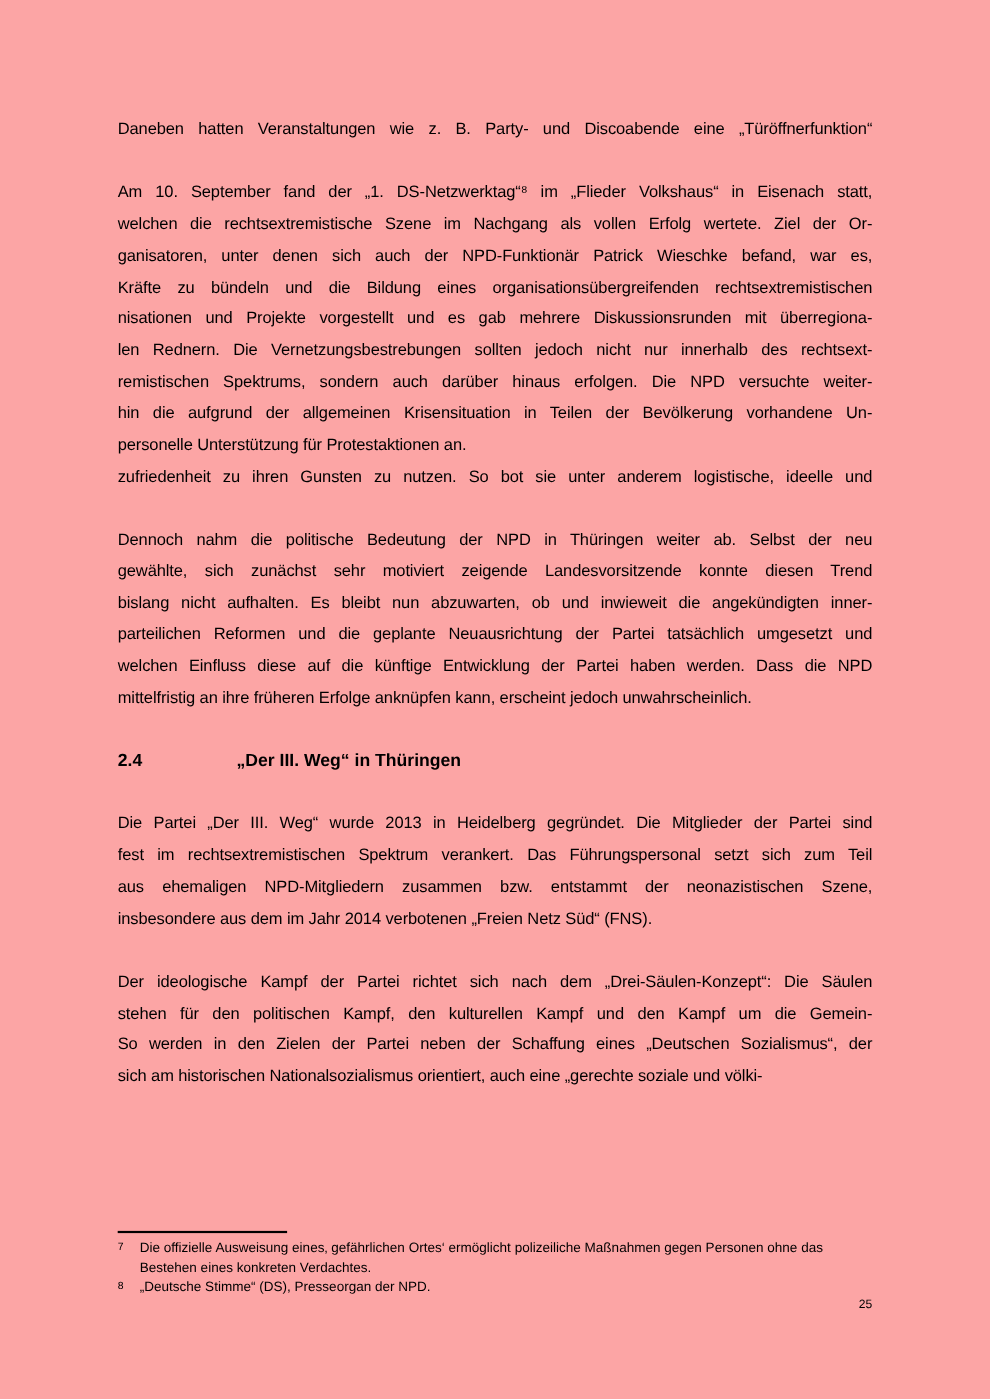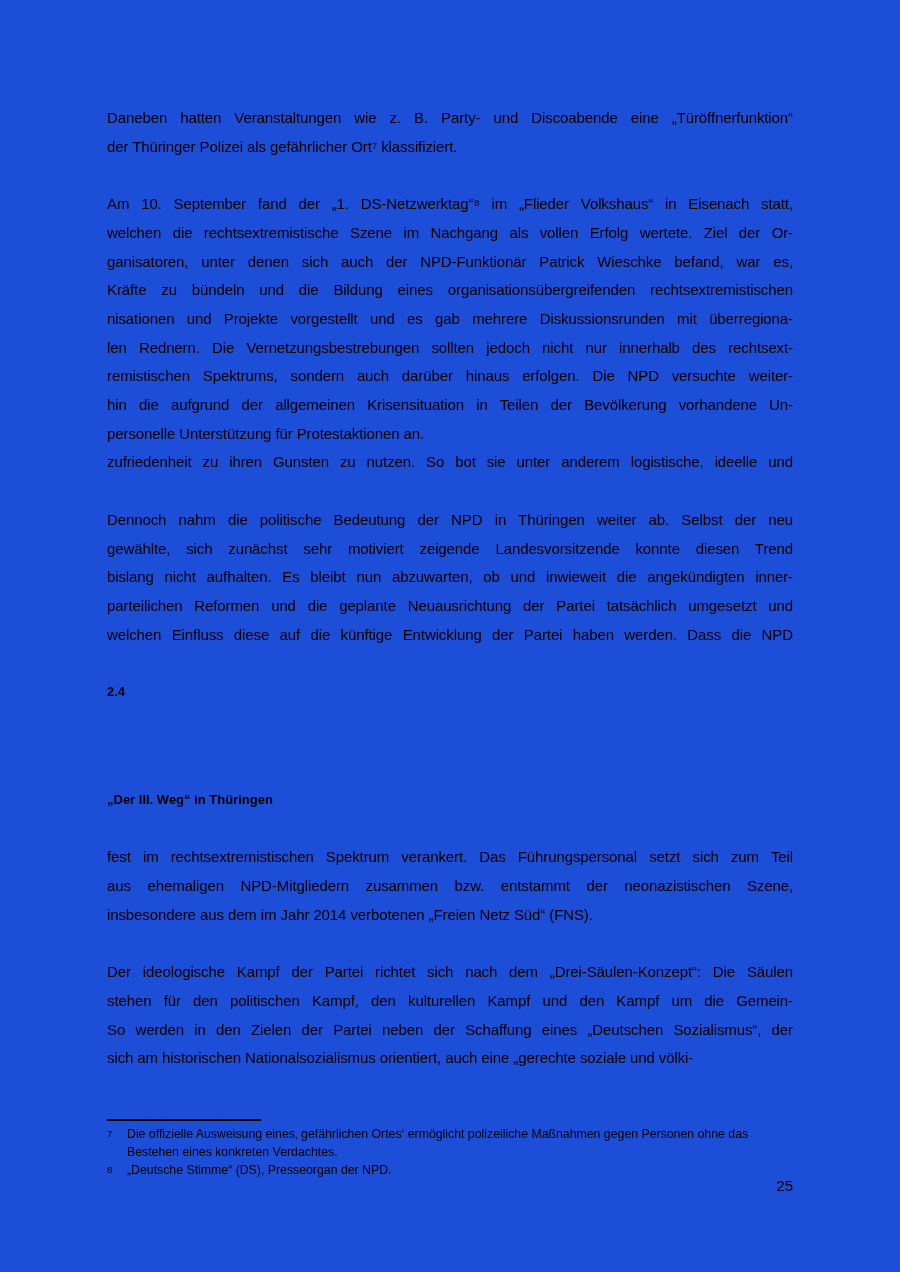--- a/index.html
+++ b/index.html
@@ -1,21 +1,21 @@
 <!DOCTYPE html>
 <html><head>
 <meta charset="utf-8">
 <style>
   html, body { margin: 0; padding: 0; background: #e8e8e8; }
   .page {
     position: relative;
     width: 900px;
     height: 1272px;
     margin: 0 auto;
-    background: #1d4ed8;
+    background: #fca5a5;
     color: #000000;
     font-family: "Liberation Sans", sans-serif;
     overflow: hidden;
   }
   .content {
     position: absolute;
     left: 107px;
     top: 104px;
     width: 686px;
   }
@@ -26,24 +26,23 @@
     letter-spacing: -0.1px;
     text-align: justify;
     text-align-last: justify;
     white-space: normal;
   }
   .para .line.last {
     text-align-last: left;
   }
   .heading {
     display: flex;
-    font-size: 13px;
+    font-size: 16px;
     line-height: 28.7px;
     font-weight: bold;
-    flex-direction: column;
   }
   .heading .num { width: 108px; flex: 0 0 108px; }
   .heading .title { flex: 1; }
   .footnotes {
     position: absolute;
     left: 107px;
     top: 1119px;
     width: 690px;
   }
   .fn-sep {
@@ -65,57 +64,58 @@
     line-height: 14px;
     padding-top: 1px;
   }
   .fn-text { flex: 1; }
   .page-number {
     position: absolute;
     left: 107px;
     top: 1176px;
     width: 686px;
     text-align: right;
-    font-size: 15px;
+    font-size: 11px;
     line-height: 20px;
   }
 </style>
 </head>
 <body>
 
 <div class="page">
   <div class="content">
       <div class="block para">
         <div class="line">Daneben hatten Veranstaltungen wie z. B. Party- und Discoabende eine „Türöffnerfunktion“</div>
-        <div class="line last">der Thüringer Polizei als gefährlicher Ort⁷ klassifiziert.</div>
       </div>
       <div class="block para">
         <div class="line">Am 10. September fand der „1. DS-Netzwerktag“⁸ im „Flieder Volkshaus“ in Eisenach statt,</div>
         <div class="line">welchen die rechtsextremistische Szene im Nachgang als vollen Erfolg wertete. Ziel der Or-</div>
         <div class="line">ganisatoren, unter denen sich auch der NPD-Funktionär Patrick Wieschke befand, war es,</div>
         <div class="line">Kräfte zu bündeln und die Bildung eines organisationsübergreifenden rechtsextremistischen</div>
         <div class="line">nisationen und Projekte vorgestellt und es gab mehrere Diskussionsrunden mit überregiona-</div>
         <div class="line">len Rednern. Die Vernetzungsbestrebungen sollten jedoch nicht nur innerhalb des rechtsext-</div>
         <div class="line">remistischen Spektrums, sondern auch darüber hinaus erfolgen. Die NPD versuchte weiter-</div>
         <div class="line">hin die aufgrund der allgemeinen Krisensituation in Teilen der Bevölkerung vorhandene Un-</div>
         <div class="line last">personelle Unterstützung für Protestaktionen an.</div>
         <div class="line">zufriedenheit zu ihren Gunsten zu nutzen. So bot sie unter anderem logistische, ideelle und</div>
       </div>
       <div class="block para">
         <div class="line">Dennoch nahm die politische Bedeutung der NPD in Thüringen weiter ab. Selbst der neu</div>
         <div class="line">gewählte, sich zunächst sehr motiviert zeigende Landesvorsitzende konnte diesen Trend</div>
         <div class="line">bislang nicht aufhalten. Es bleibt nun abzuwarten, ob und inwieweit die angekündigten inner-</div>
         <div class="line">parteilichen Reformen und die geplante Neuausrichtung der Partei tatsächlich umgesetzt und</div>
         <div class="line">welchen Einfluss diese auf die künftige Entwicklung der Partei haben werden. Dass die NPD</div>
+        <div class="line last">mittelfristig an ihre früheren Erfolge anknüpfen kann, erscheint jedoch unwahrscheinlich.</div>
       </div>
       <div class="block heading">
         <span class="num">2.4</span>
         <span class="title">„Der III. Weg“ in Thüringen</span>
       </div>
       <div class="block para">
+        <div class="line">Die Partei „Der III. Weg“ wurde 2013 in Heidelberg gegründet. Die Mitglieder der Partei sind</div>
         <div class="line">fest im rechtsextremistischen Spektrum verankert. Das Führungspersonal setzt sich zum Teil</div>
         <div class="line">aus ehemaligen NPD-Mitgliedern zusammen bzw. entstammt der neonazistischen Szene,</div>
         <div class="line last">insbesondere aus dem im Jahr 2014 verbotenen „Freien Netz Süd“ (FNS).</div>
       </div>
       <div class="block para">
         <div class="line">Der ideologische Kampf der Partei richtet sich nach dem „Drei-Säulen-Konzept“: Die Säulen</div>
         <div class="line">stehen für den politischen Kampf, den kulturellen Kampf und den Kampf um die Gemein-</div>
         <div class="line">So werden in den Zielen der Partei neben der Schaffung eines „Deutschen Sozialismus“, der</div>
         <div class="line last">sich am historischen Nationalsozialismus orientiert, auch eine „gerechte soziale und völki-</div>
       </div>

